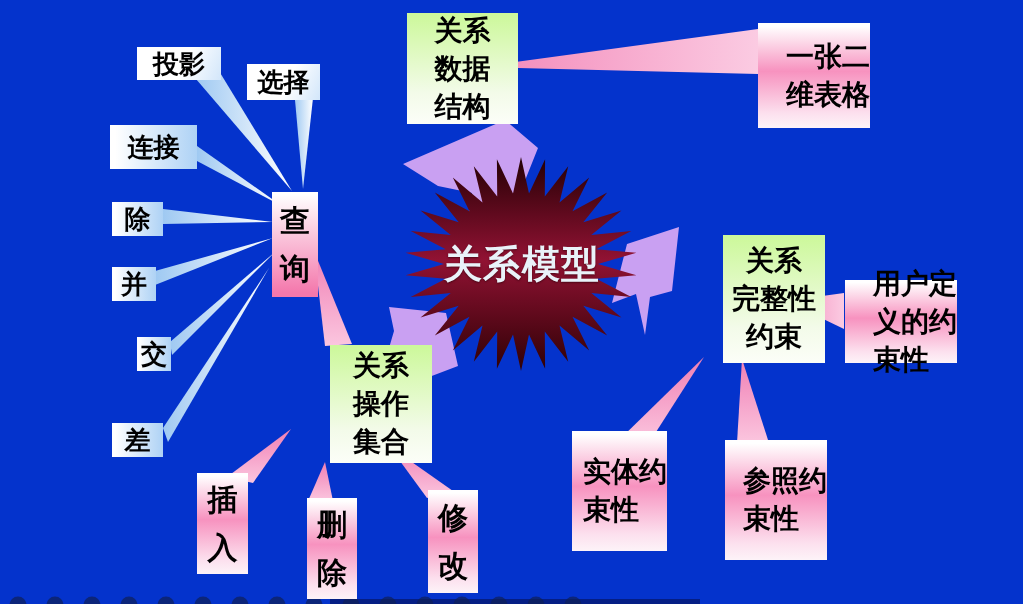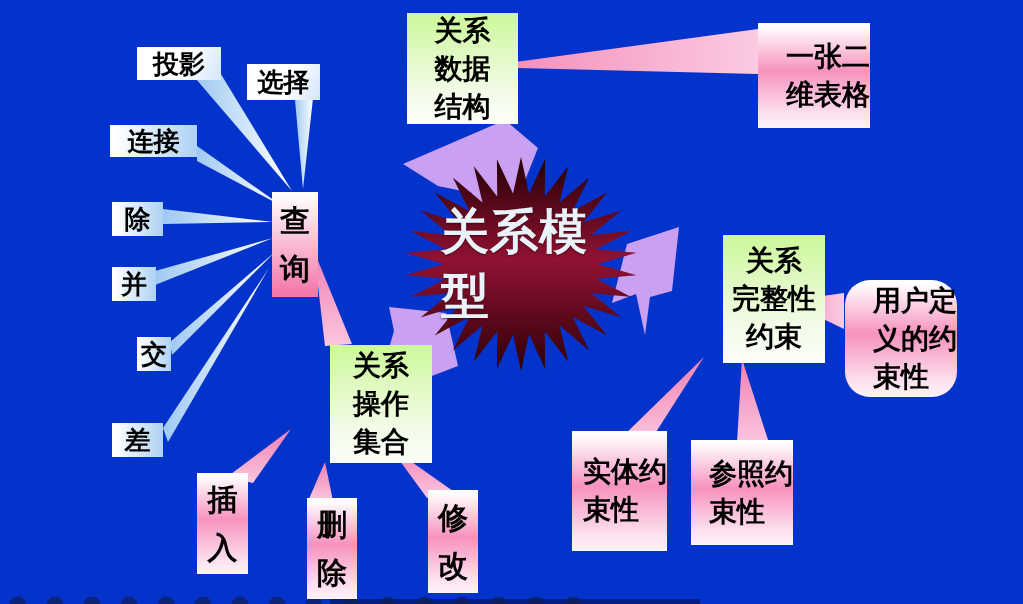--- a/index.html
+++ b/index.html
@@ -22,21 +22,21 @@
   .bluebox{background:linear-gradient(90deg,#ffffff 6%,#aed2f5);}
   .pinkv{background:linear-gradient(180deg,#ffffff 2%,#f478ac 96%);}
   .pink{background:linear-gradient(180deg,#ffffff 3%,#f792bf 46%,#fce0ee 86%,#fdf3f8);}
   .green{background:linear-gradient(180deg,#cdf89c 2%,#f3fbe9 72%,#fcfef8);margin-left:40px;}
   .f26{font-size:26px;line-height:32px;}
   .f28{font-size:28px;line-height:38px;}
   .f30{font-size:30px;line-height:48px;}
   .center-label{
     position:absolute;left:441px;top:240px;width:162px;height:48px;
     display:flex;align-items:center;justify-content:center;
-    font-size:48px;font-weight:bold;color:#E9F2F9;letter-spacing:1px;
+    font-size:38px;font-weight:bold;color:#E9F2F9;letter-spacing:1px;
     text-shadow:0 1px 2px rgba(40,0,10,.6);
   }
 </style>
 </head>
 <body>
 
 <div class="stage">
 
   <svg class="layer">
     <defs>
@@ -106,21 +106,21 @@
   <div class="center-label">
     <span class="label">关系模型</span>
   </div>
 
   <div class="node white f26" style="left:247px;top:64px;width:73px;height:36px;">
     <span class="label">选择</span>
     </div>
   <div class="node white f26" style="left:137px;top:47px;width:84px;height:33px;">
     <span class="label">投影</span>
     </div>
-  <div class="node bluebox f26" style="left:110px;top:125px;width:87px;height:32px;">
+  <div class="node bluebox f26" style="left:110px;top:125px;width:87px;height:44px;">
     <span class="label">连接</span>
     </div>
   <div class="node bluebox f26" style="left:112px;top:202px;width:51px;height:34px;">
     <span class="label">除</span>
     </div>
   <div class="node bluebox f26" style="left:112px;top:267px;width:44px;height:34px;">
     <span class="label">并</span>
     </div>
   <div class="node bluebox f26" style="left:137px;top:337px;width:34px;height:34px;">
     <span class="label">交</span>
@@ -160,27 +160,27 @@
   <div class="node pink f30" style="left:428px;top:490px;width:50px;height:103px;">
     <span class="label">修
 改</span>
     </div>
 
   <div class="node green f28" style="left:683px;top:235px;width:102px;height:128px;">
     <span class="label">关系
 完整性
 约束</span>
     </div>
-  <div class="node pink leftalign f28" style="left:845px;top:280px;width:112px;height:117px;border-radius:25px;">
+  <div class="node pink leftalign f28" style="left:845px;top:280px;width:112px;height:83px;">
     <span class="label">用户定
 义的约
 束性</span>
     </div>
   <div class="node pink leftalign f28" style="left:572px;top:431px;width:95px;height:120px;">
     <span class="label">实体约
 束性</span>
     </div>
-  <div class="node pink leftalign f28" style="left:691px;top:440px;width:102px;height:105px;">
+  <div class="node pink leftalign f28" style="left:725px;top:440px;width:102px;height:120px;">
     <span class="label">参照约
 束性</span>
     </div>
 
 </div>
 
 </body></html>

